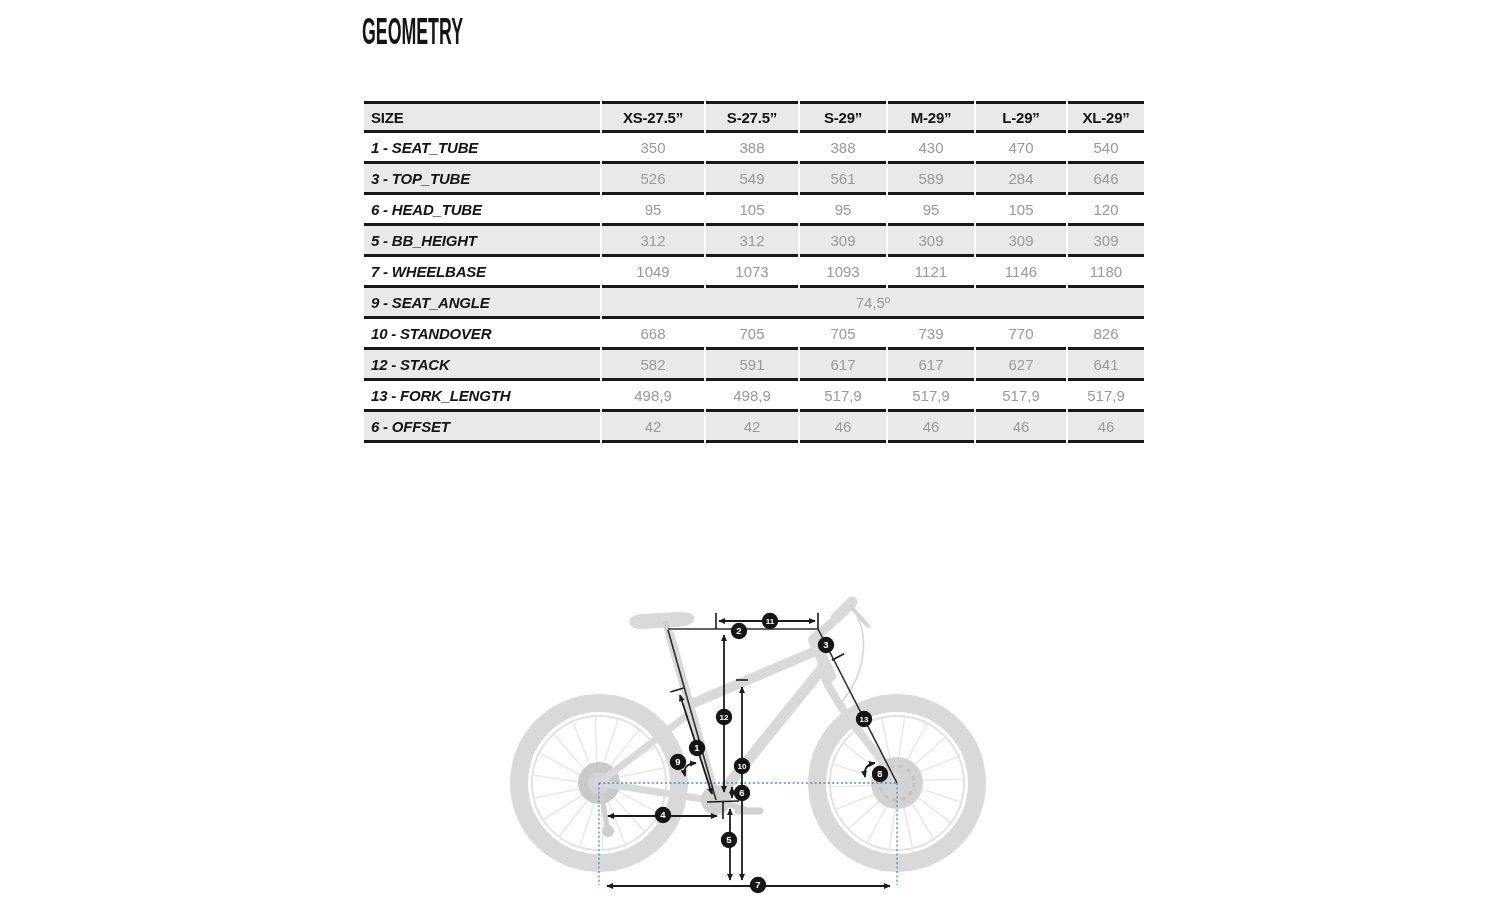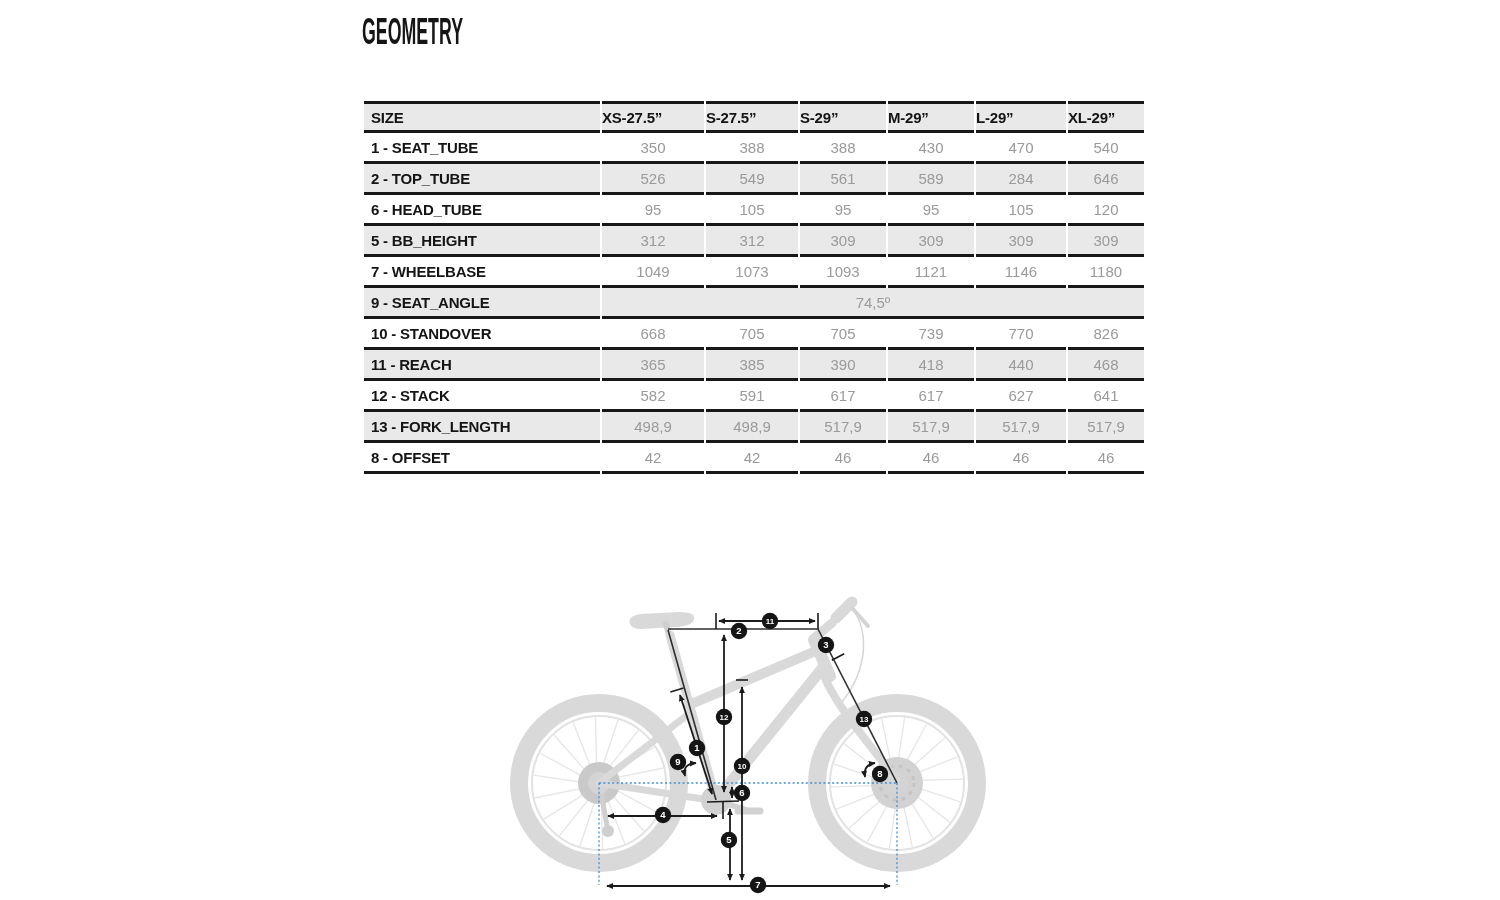--- a/index.html
+++ b/index.html
@@ -17,26 +17,26 @@
   
   .geo-table-wrap{position:absolute;left:362px;top:69px;width:782px;margin-top:32px;}
   table.geo{
     border-collapse:separate;border-spacing:2px 0;table-layout:fixed;
     width:782px;font-family:"Liberation Sans",sans-serif;
   }
   table.geo th,table.geo td{padding:0;margin:0;font-size:15px;line-height:1;}
   table.geo thead th{
     height:26px;background:#e9e9e9;color:#141414;font-weight:700;
     border-top:3px solid #181818;border-bottom:3px solid #181818;
-    text-align:left;letter-spacing:-0.2px;
+    text-align:center;letter-spacing:-0.2px;
   }
   table.geo thead th.size-col{text-align:left;padding-left:7px;}
   table.geo tbody th{
     height:28px;text-align:left;padding-left:7px;font-weight:700;color:#141414;
-    border-bottom:3px solid #181818;letter-spacing:-0.2px;white-space:nowrap;
+    border-bottom:3px solid #181818;letter-spacing:-0.2px;white-space:nowrap;font-style:italic;
   }
   table.geo tbody td{
     height:28px;text-align:center;color:#9a9a9a;font-weight:400;
     border-bottom:3px solid #181818;
   }
   table.geo tbody tr:nth-child(even){background:#e9e9e9;}
 
   
   .diagram{position:absolute;left:480px;top:580px;width:520px;height:320px;}
   .sil{stroke:#d9d9d9;stroke-linecap:round;fill:none;}
@@ -80,21 +80,21 @@
         <tr>
           <th>1 - SEAT_TUBE</th>
           <td>350</td>
           <td>388</td>
           <td>388</td>
           <td>430</td>
           <td>470</td>
           <td>540</td>
         </tr>
         <tr>
-          <th>2 - TOP_TUBE</th>
+          <th>3 - TOP_TUBE</th>
           <td>526</td>
           <td>549</td>
           <td>561</td>
           <td>589</td>
           <td>284</td>
           <td>646</td>
         </tr>
         <tr>
           <th>6 - HEAD_TUBE</th>
           <td>95</td>
@@ -129,48 +129,39 @@
         <tr>
           <th>10 - STANDOVER</th>
           <td>668</td>
           <td>705</td>
           <td>705</td>
           <td>739</td>
           <td>770</td>
           <td>826</td>
         </tr>
         <tr>
-          <th>11 - REACH</th>
-          <td>365</td>
-          <td>385</td>
-          <td>390</td>
-          <td>418</td>
-          <td>440</td>
-          <td>468</td>
-        </tr>
-        <tr>
           <th>12 - STACK</th>
           <td>582</td>
           <td>591</td>
           <td>617</td>
           <td>617</td>
           <td>627</td>
           <td>641</td>
         </tr>
         <tr>
           <th>13 - FORK_LENGTH</th>
           <td>498,9</td>
           <td>498,9</td>
           <td>517,9</td>
           <td>517,9</td>
           <td>517,9</td>
           <td>517,9</td>
         </tr>
         <tr>
-          <th>8 - OFFSET</th>
+          <th>6 - OFFSET</th>
           <td>42</td>
           <td>42</td>
           <td>46</td>
           <td>46</td>
           <td>46</td>
           <td>46</td>
         </tr>
       </tbody>
   </table>
 </div>

